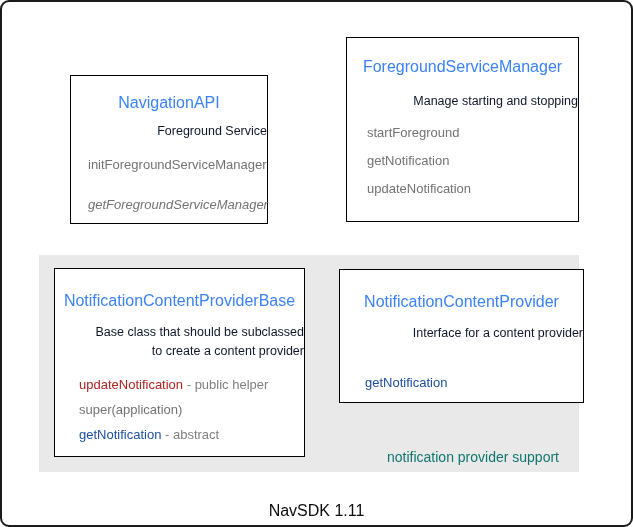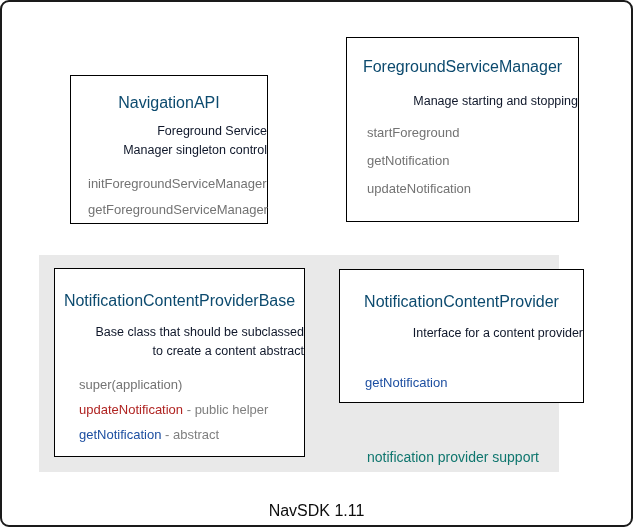--- a/index.html
+++ b/index.html
@@ -6,53 +6,54 @@
   body{font-family:"Liberation Sans","DejaVu Sans",sans-serif;color:#111;}
   .canvas{
     position:relative;width:633px;height:527px;box-sizing:border-box;
     background:#fff;border:2px solid #1a1a1a;border-radius:9px;overflow:hidden;
   }
   .cbox{
     position:absolute;box-sizing:border-box;background:#fff;
     border:1.5px solid #000;
   }
   .cbox-title{
-    text-align:center;font-size:16px;color:#0c4a6e;white-space:nowrap;
+    text-align:center;font-size:16px;color:#3b82f6;white-space:nowrap;
     line-height:20px;
   }
   .cbox-desc{
     text-align:right;font-size:12.5px;color:#0f172a;line-height:19px;
   }
   .methods{
     list-style:none;margin:0;padding:0;font-size:13px;line-height:15px;
   }
   .methods li{white-space:nowrap;}
   .c-green{color:#737373;}
   .c-red{color:#b02422;}
   .c-blue{color:#1d4fa1;}
   .c-muted{color:#7f7f7f;}
 
   
   .b1{left:68px;top:73px;width:198px;height:149px;}
   .b1 .cbox-title{margin-top:17px;}
   .b1 .cbox-desc{margin-top:9px;}
   .b1 .methods{margin-top:16px;padding-left:17px;}
-  .b1 .methods li + li{margin-top:11px;}
+  .b1 .methods li + li{margin-top:25px;font-style:italic;}
 
   
   .b2{left:344px;top:35px;width:233px;height:185px;}
   .b2 .cbox-title{margin-top:19px;}
   .b2 .cbox-desc{margin-top:15px;}
   .b2 .methods{margin-top:14px;padding-left:20px;}
   .b2 .methods li + li{margin-top:13px;}
 
   
   .panel{
     position:absolute;left:37px;top:253px;width:520px;height:217px;
     background:#e9e9e9;
+    padding-left:20px;
   }
   .panel-caption{
     position:absolute;right:20px;bottom:7px;font-size:14px;color:#0f766e;
   }
 
   
   .b3{left:15px;top:13px;width:251px;height:189px;}
   .b3 .cbox-title{margin-top:22px;}
   .b3 .cbox-desc{margin-top:12px;}
   .b3 .methods{margin-top:16px;padding-left:24px;}
@@ -71,21 +72,20 @@
 </style>
 </head>
 <body>
 
 <div class="canvas">
 
   <div class="cbox b1">
     <div class="cbox-title">NavigationAPI</div>
     <div class="cbox-desc">
       <div>Foreground Service</div>
-      <div>Manager singleton control</div>
     </div>
     <ul class="methods">
       <li>
         <span class="c-green">initForegroundServiceManager</span>
       </li>
       <li>
         <span class="c-green">getForegroundServiceManager</span>
       </li>
     </ul>
   </div>
@@ -107,28 +107,28 @@
       </li>
     </ul>
   </div>
 
   <div class="panel">
 
     <div class="cbox b3">
       <div class="cbox-title">NotificationContentProviderBase</div>
       <div class="cbox-desc">
         <div>Base class that should be subclassed</div>
-        <div>to create a content abstract</div>
+        <div>to create a content provider</div>
       </div>
       <ul class="methods">
         <li>
-          <span class="c-green">super(application)</span>
+          <span class="c-red">updateNotification</span><span class="c-muted"> - public helper</span>
         </li>
         <li>
-          <span class="c-red">updateNotification</span><span class="c-muted"> - public helper</span>
+          <span class="c-green">super(application)</span>
         </li>
         <li>
           <span class="c-blue">getNotification</span><span class="c-muted"> - abstract</span>
         </li>
       </ul>
     </div>
 
     <div class="cbox b4">
       <div class="cbox-title">NotificationContentProvider</div>
       <div class="cbox-desc">

